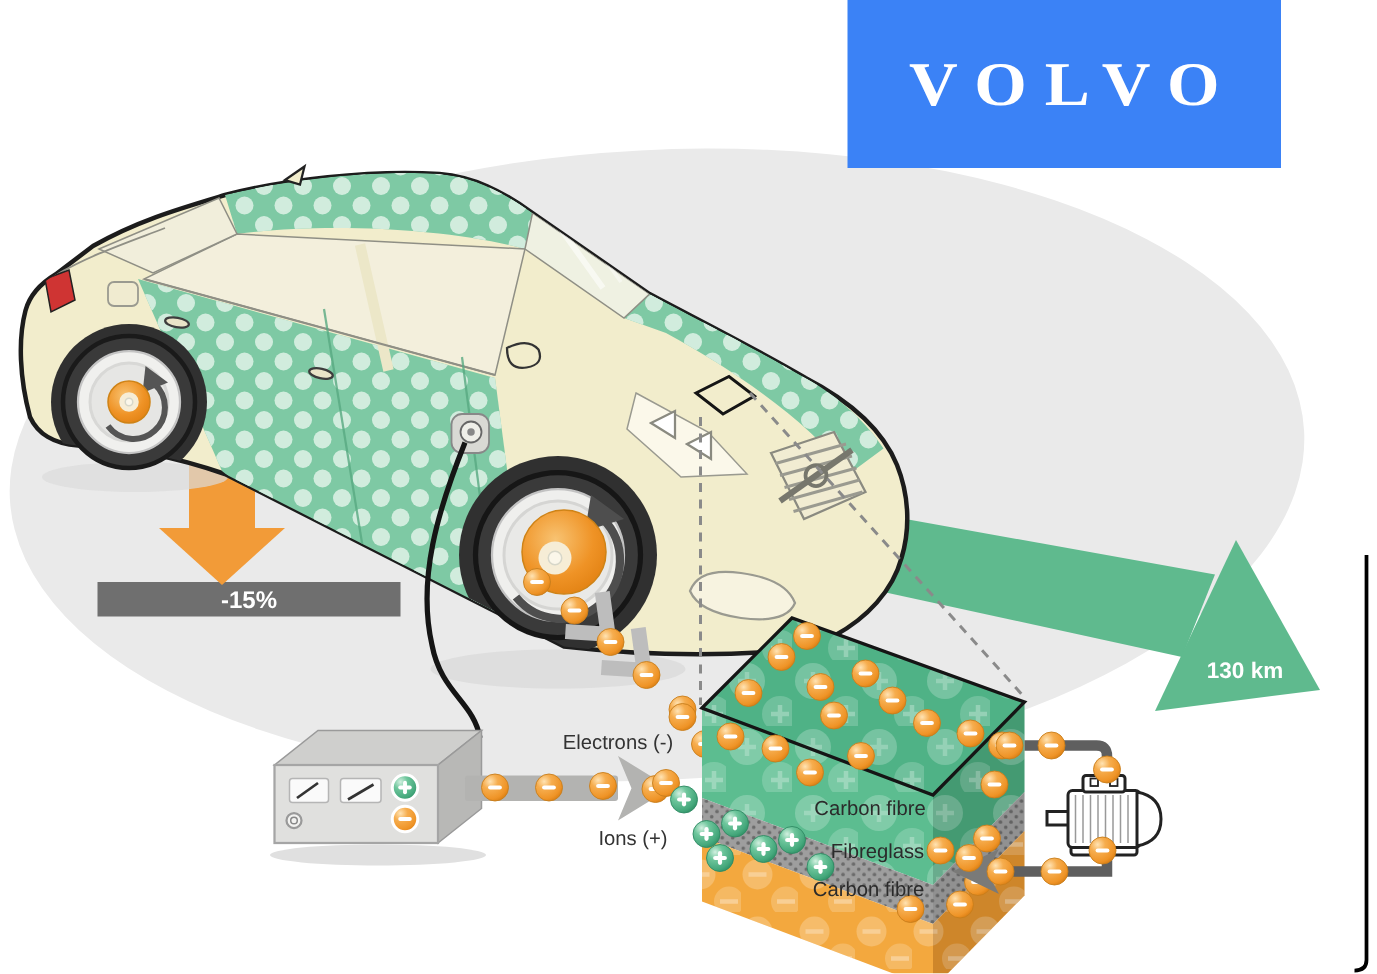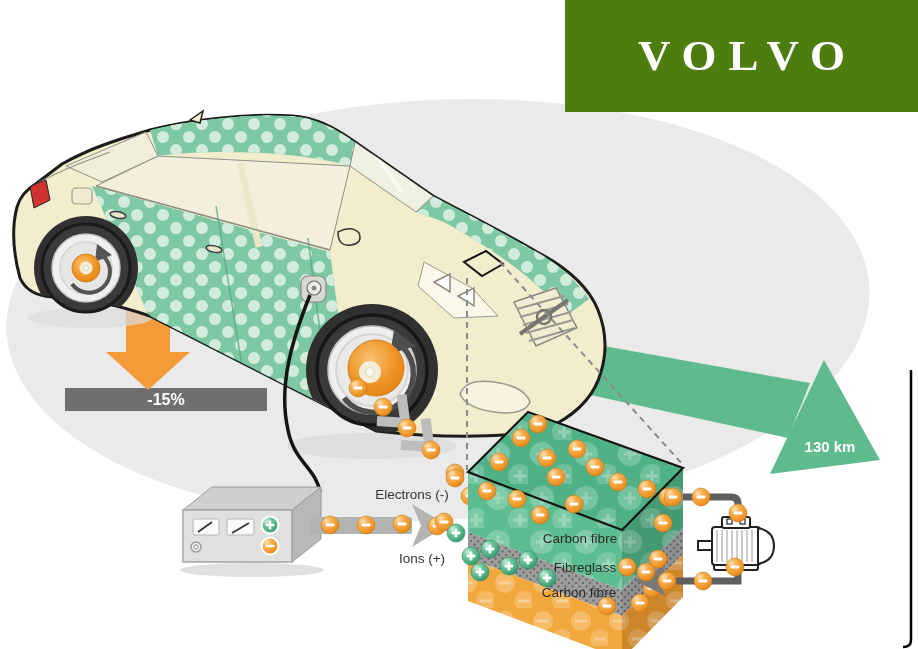--- a/index.html
+++ b/index.html
@@ -1,19 +1,19 @@
 <!DOCTYPE html>
 <html><head>
 <meta charset="utf-8">
 <style>
   html,body{margin:0;padding:0;background:#fff;}
   #stage{position:relative;width:918px;height:649px;background:#fff;overflow:hidden;
          font-family:"Liberation Sans",sans-serif;}
   #stage svg{position:absolute;left:0;top:0;}
-  .banner{position:absolute;left:565px;top:0;width:353px;height:112px;background:#4d7c0f;
+  .banner{position:absolute;left:565px;top:0;width:289px;height:112px;background:#3b82f6;
           display:flex;align-items:center;justify-content:center;}
   .brand{color:#fff;font-family:"Liberation Serif",serif;font-weight:700;font-size:45px;
          letter-spacing:12px;padding-left:12px;transform:scaleY(.92);}
   svg text{font-family:"Liberation Sans",sans-serif;}
   .lbl{font-size:13.5px;fill:#333;}
   .layerlbl{font-size:13.5px;fill:#2b2b2b;}
   .badge{font-size:16px;font-weight:700;fill:#fff;}
   .range{font-size:15px;font-weight:700;fill:#fff;}
 </style>
 </head>

